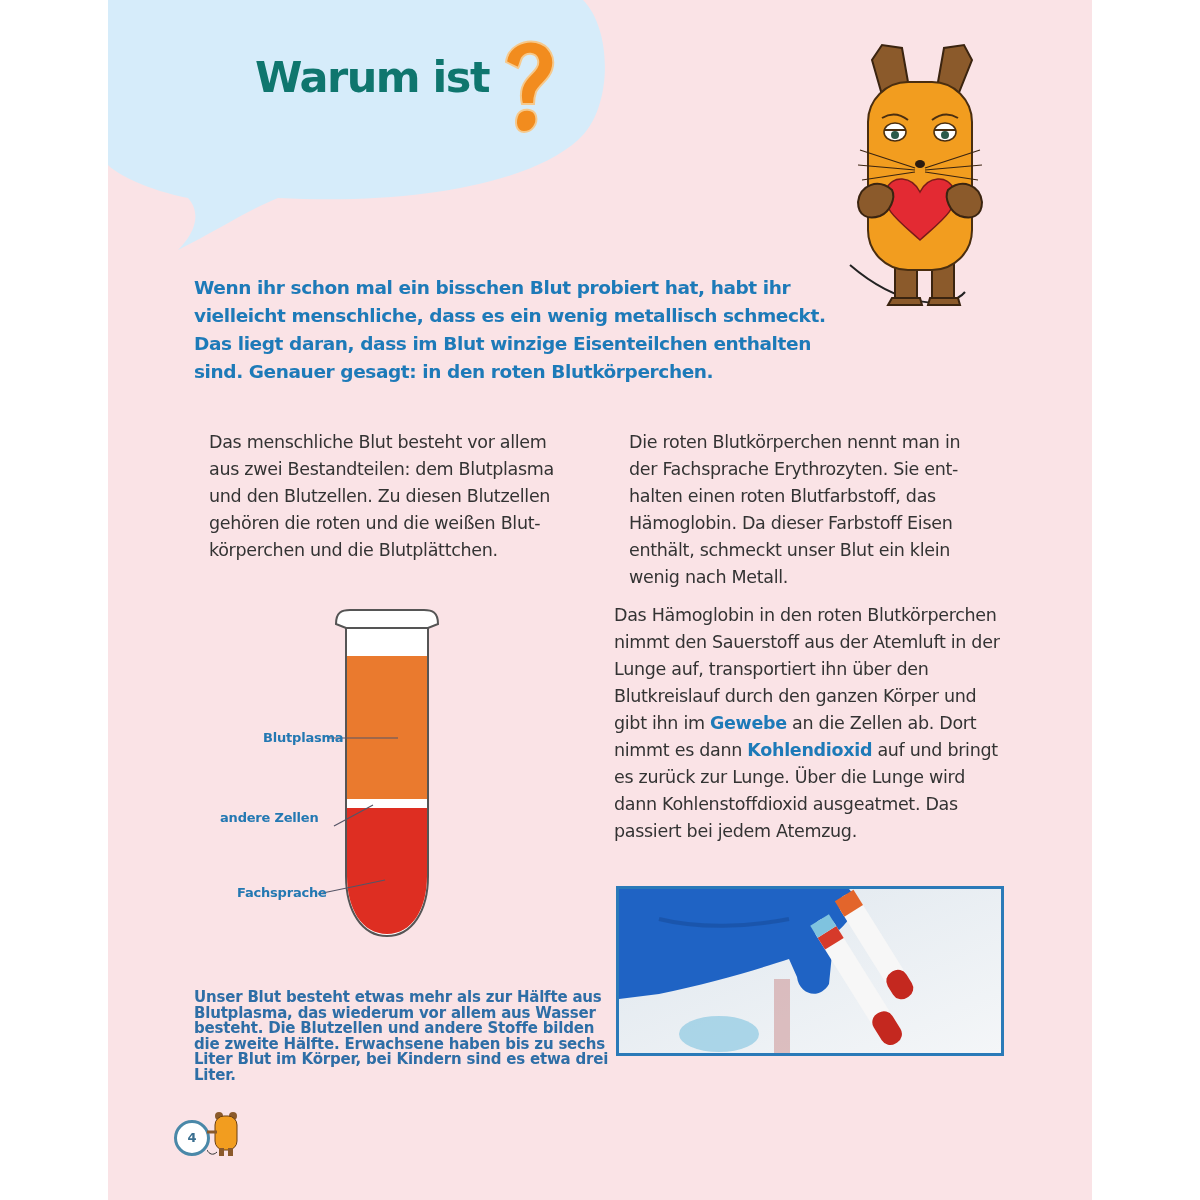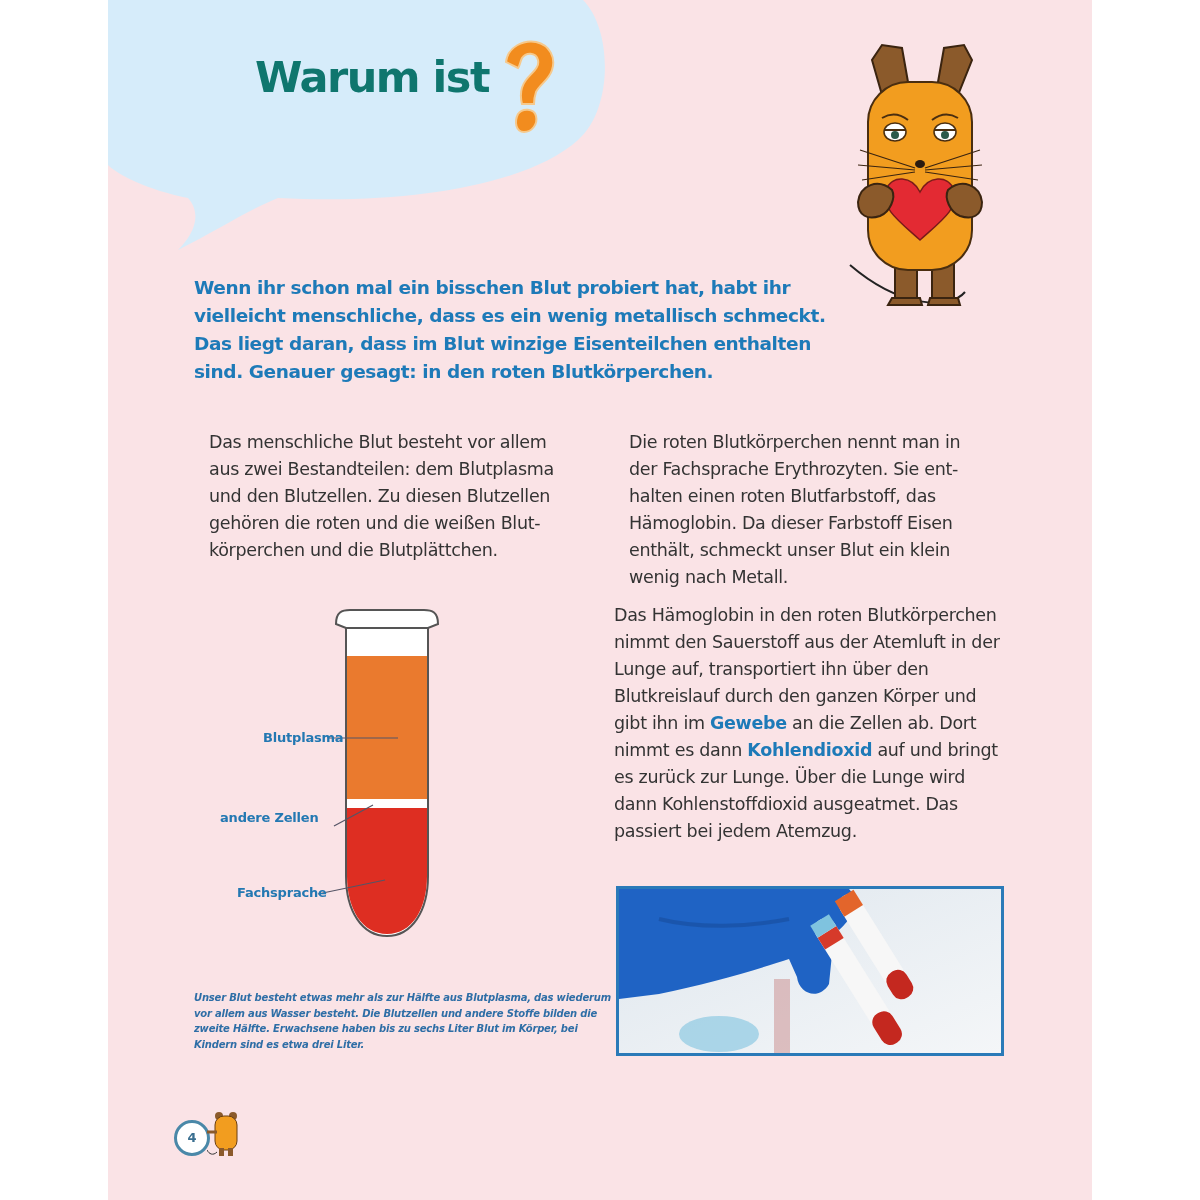--- a/index.html
+++ b/index.html
@@ -17,21 +17,21 @@
                line-height:27px; letter-spacing:-0.3px; }
   .col1 { left:86px; top:414px; width:400px; }
   .col2 { left:506px; top:414px; width:390px; }
   .col2b { left:506px; top:602px; width:390px; }
   .kw { color:#1d7ab8; font-weight:bold; }
   .para { margin:15px; }
   .tube { position:absolute; left:224px; top:606px; }
   .label { position:absolute; color:#2378b2; font-weight:bold; font-size:13px; letter-spacing:-0.2px;
            font-family:"DejaVu Sans", sans-serif; }
   .caption { position:absolute; left:86px; top:990px; width:420px; color:#2e6ea6; font-weight:bold;
-             font-size:10px; line-height:15.5px; letter-spacing:-0.2px; font-family:"DejaVu Sans", sans-serif;font-style:italic; }
+             font-size:15px; line-height:15.5px; letter-spacing:-0.2px; font-family:"DejaVu Sans", sans-serif; }
   .photo { position:absolute; left:508px; top:886px; width:382px; height:164px; border:3px solid #2a7ab8;
            overflow:hidden; background:#e9eef3; }
   .pagenum { position:absolute; left:66px; top:1120px; width:30px; height:30px; border:3px solid #4a88a8;
              border-radius:50%; background:#fff; color:#3a6f90; font-size:13px; font-weight:bold;
              text-align:center; line-height:30px; }
   .minimouse { position:absolute; left:99px; top:1110px; }
 </style>
 </head>
 <body>
 

